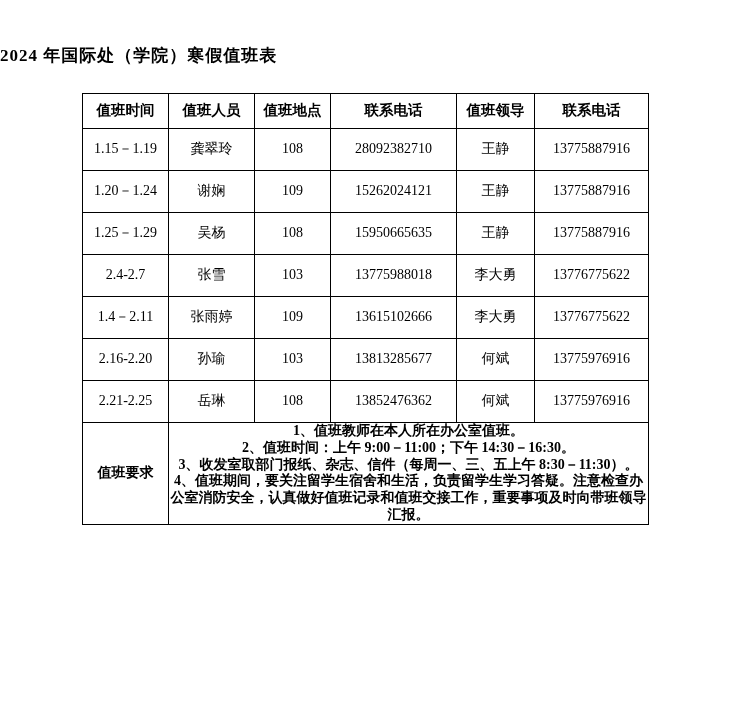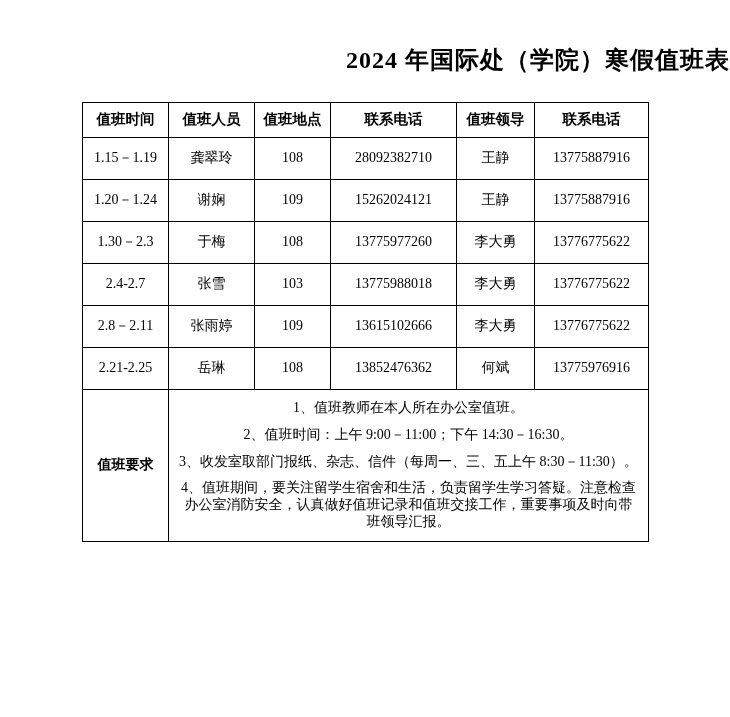--- a/index.html
+++ b/index.html
@@ -14,24 +14,24 @@
     color: #000000;
     overflow: hidden;
   }
   .page {
     width: 730px;
     height: 717px;
     position: relative;
     box-sizing: border-box;
   }
   .doc-title {
-    text-align: right;
+    text-align: left;
     font-family: "Liberation Serif", serif;
     font-weight: bold;
-    font-size: 24px;
+    font-size: 17px;
     letter-spacing: 1px;
     margin-top: 44px;
     margin-bottom: 0;
   }
   .table-wrap {
     margin: 26px auto 0 auto;
     width: 566px;
   }
   table.duty {
     border-collapse: collapse;
@@ -69,22 +69,23 @@
   }
   td.req-body {
     text-align: left;
     vertical-align: top;
     padding: 7px 6px 9px 8px;
     font-size: 13.5px;
     line-height: 1.55;
     height: auto;
   }
   td.req-body p {
-    margin: 10px;
+    margin: 0;
     text-indent: 0;
+    font-weight: bold;
   }
 </style>
 </head>
 <body>
 
 <div class="page">
 
   <div class="doc-title">2024 年国际处（学院）寒假值班表</div>
 
   <div class="table-wrap">
@@ -118,42 +119,50 @@
         </tr>
         <tr>
           <td>1.20－1.24</td>
           <td>谢娴</td>
           <td>109</td>
           <td>15262024121</td>
           <td>王静</td>
           <td>13775887916</td>
         </tr>
         <tr>
-          <td>1.30－2.3</td>
-          <td>于梅</td>
+          <td>1.25－1.29</td>
+          <td>吴杨</td>
           <td>108</td>
-          <td>13775977260</td>
-          <td>李大勇</td>
-          <td>13776775622</td>
+          <td>15950665635</td>
+          <td>王静</td>
+          <td>13775887916</td>
         </tr>
         <tr>
           <td>2.4-2.7</td>
           <td>张雪</td>
           <td>103</td>
           <td>13775988018</td>
           <td>李大勇</td>
           <td>13776775622</td>
         </tr>
         <tr>
-          <td>2.8－2.11</td>
+          <td>1.4－2.11</td>
           <td>张雨婷</td>
           <td>109</td>
           <td>13615102666</td>
           <td>李大勇</td>
           <td>13776775622</td>
+        </tr>
+        <tr>
+          <td>2.16-2.20</td>
+          <td>孙瑜</td>
+          <td>103</td>
+          <td>13813285677</td>
+          <td>何斌</td>
+          <td>13775976916</td>
         </tr>
         <tr>
           <td>2.21-2.25</td>
           <td>岳琳</td>
           <td>108</td>
           <td>13852476362</td>
           <td>何斌</td>
           <td>13775976916</td>
         </tr>
         <tr>

